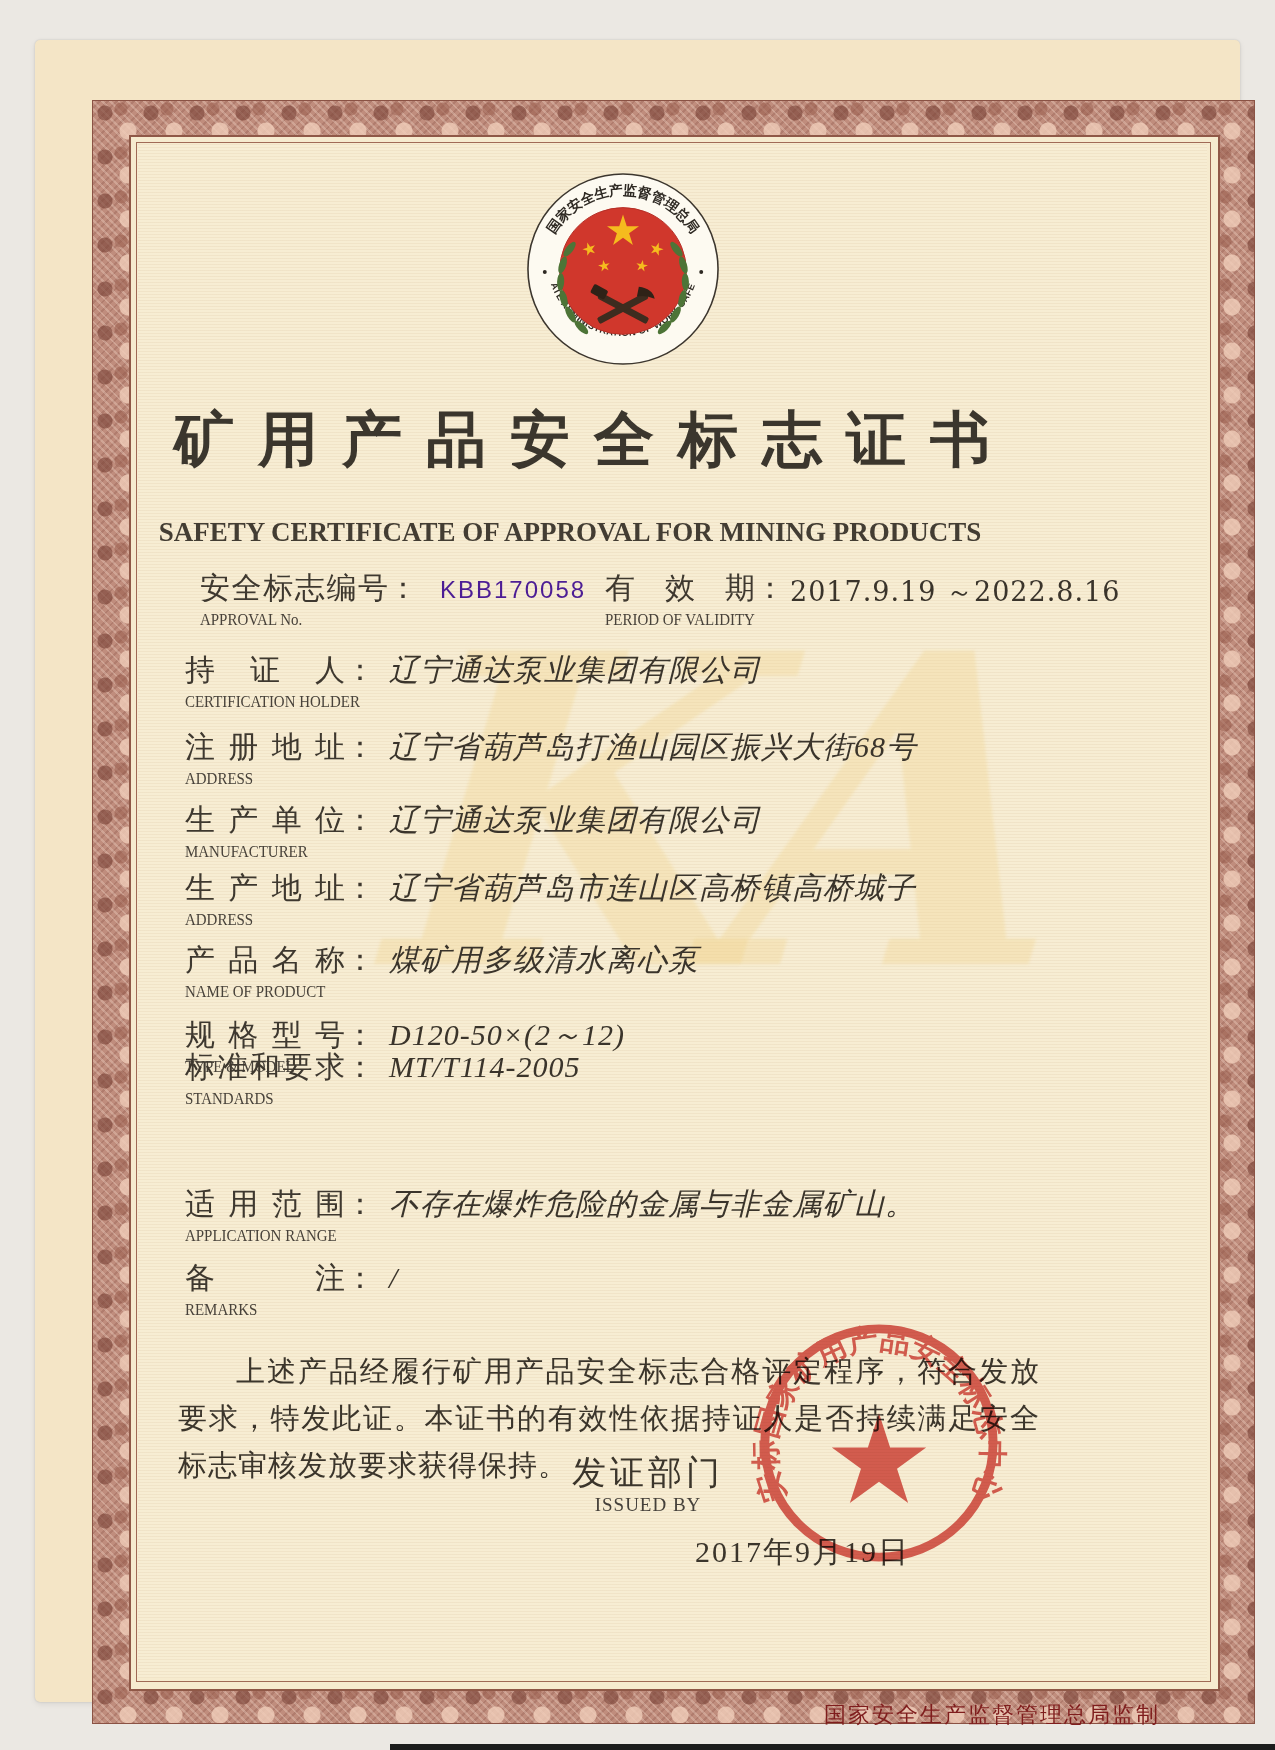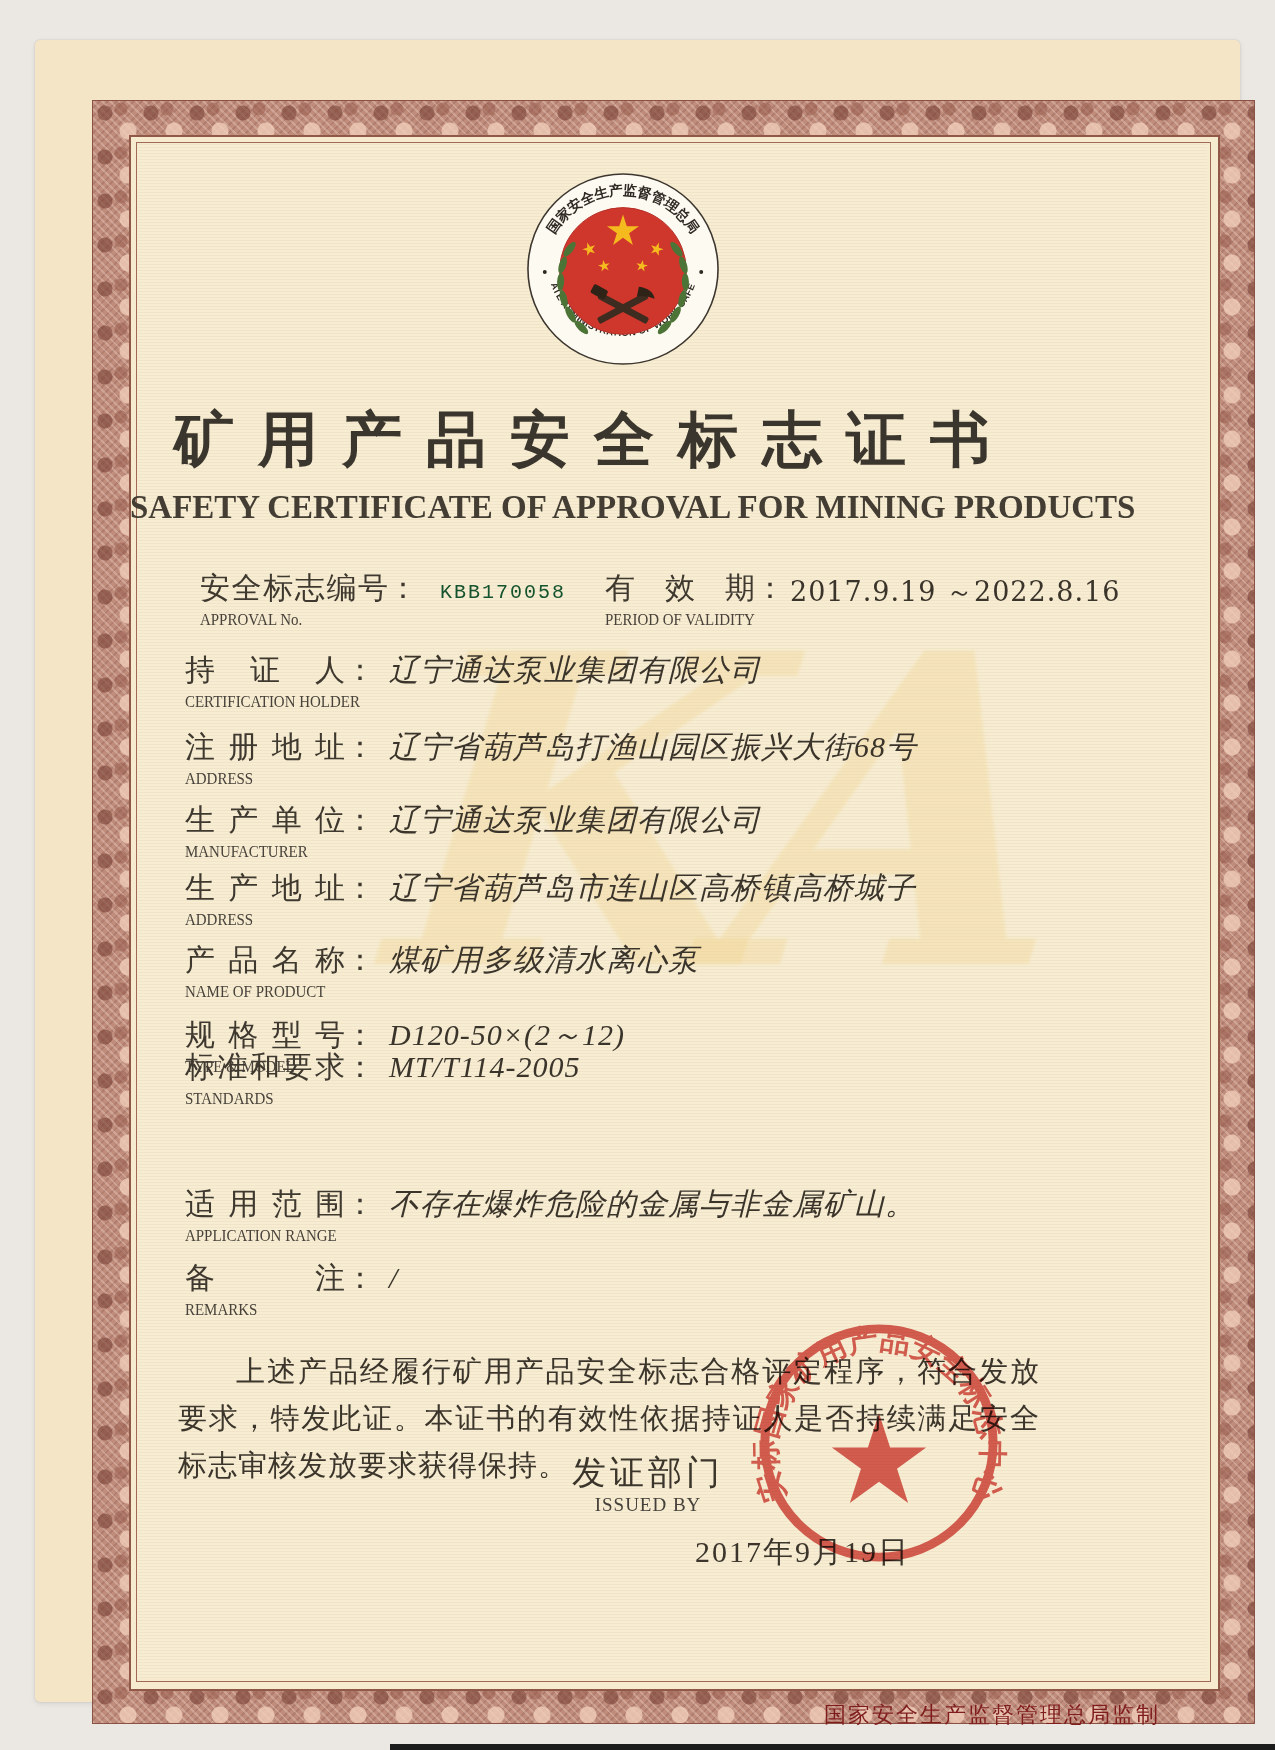--- a/index.html
+++ b/index.html
@@ -55,38 +55,38 @@
     letter-spacing:-20px;
     user-select:none;
   }
   
   .title-cn{
     position:absolute;left:150px;top:400px;width:840px;text-align:center;
     font-size:60px;font-weight:bold;color:#3b362d;
     letter-spacing:24px;text-indent:24px;white-space:nowrap;
   }
   .title-en{
-    position:absolute;left:130px;top:489px;width:880px;text-align:center;
-    font-size:33px;font-weight:bold;color:#433d33;letter-spacing:0px;white-space:nowrap;
+    position:absolute;left:130px;top:517px;width:880px;text-align:center;
+    font-size:27px;font-weight:bold;color:#433d33;letter-spacing:0px;white-space:nowrap;
   }
   .cn-label{
     display:inline-block;width:160px;text-align:justify;text-align-last:justify;
     font-size:30px;color:#3e382f;vertical-align:baseline;
   }
   .colon{font-size:30px;color:#3e382f;}
   .value{font-size:30px;color:#3a342b;margin-left:14px;letter-spacing:1px;font-style:italic;}
   .en-label{
     position:absolute;left:0;top:42px;
     font-size:17px;color:#48423a;letter-spacing:0;
     transform:scaleX(.88);transform-origin:left top;white-space:nowrap;
   }
   .field-row{position:absolute;left:185px;height:70px;white-space:nowrap;}
   .approval-row{position:absolute;left:200px;top:568px;white-space:nowrap;}
   .approval-row .cn-label{width:188px;}
-  .approval-num{font-size:20px;font-family:Liberation Mono, monospace;color:#14532d;margin-left:22px;letter-spacing:2px;}
+  .approval-num{font-size:24px;font-family:Liberation Sans, sans-serif;color:#4c1d95;margin-left:22px;letter-spacing:2px;}
   .validity{position:absolute;left:605px;top:568px;white-space:nowrap;}
   .validity .cn-label{width:150px;}
   .validity-value{
     position:absolute;left:790px;top:574px;font-size:27px;
     font-family:"DejaVu Serif", serif;color:#3a342b;letter-spacing:1px;white-space:nowrap;
   }
   .statement{
     position:absolute;left:178px;top:1348px;width:862px;
     font-size:29px;line-height:47px;color:#3b352b;
     text-align:justify;text-indent:2em;letter-spacing:1px;

